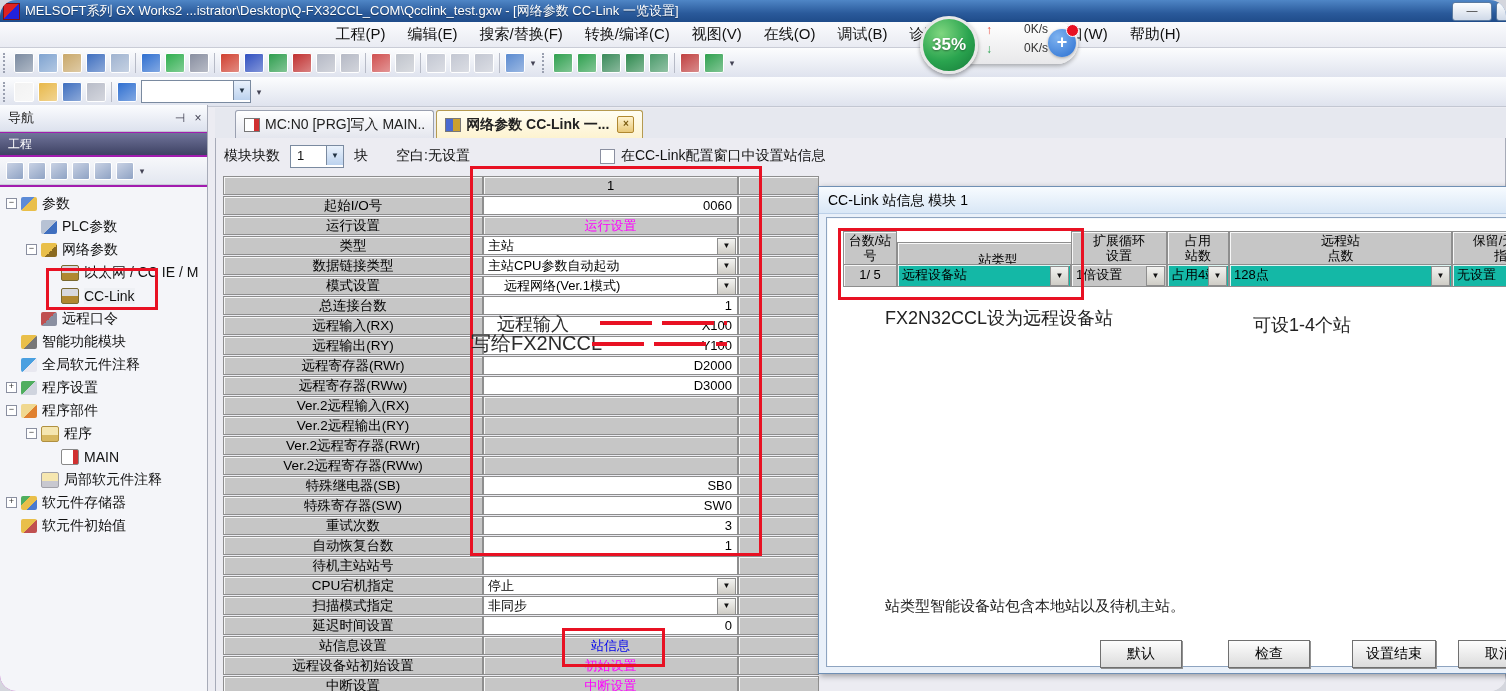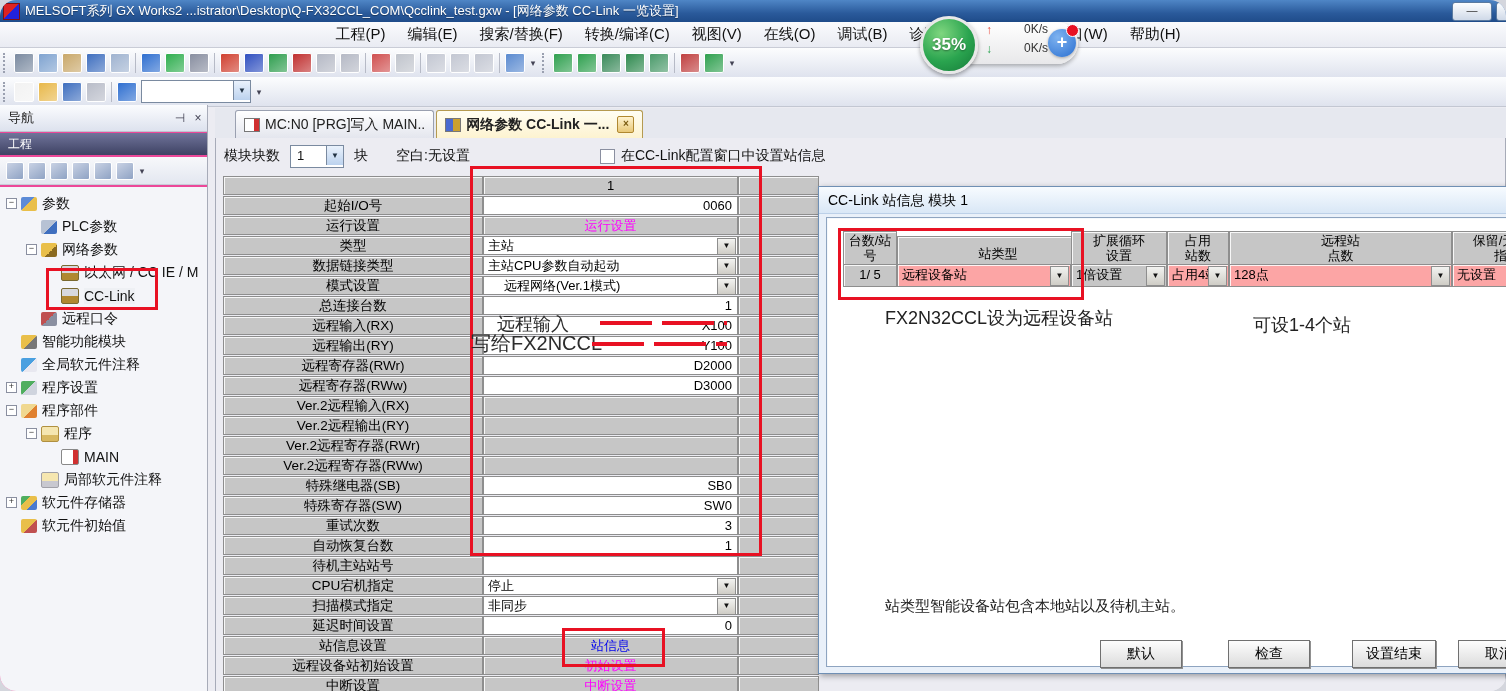--- a/index.html
+++ b/index.html
@@ -19,21 +19,21 @@
   .toolbar{left:0;width:1506px;height:29px;background:linear-gradient(#fcfdfe,#dfe3ee);display:flex;align-items:center;}
   .tb1{top:48px;} .tb2{top:77px;border-bottom:1px solid #c3c7d2;}
   .grip{width:4px;height:20px;margin:0 3px;border-left:2px dotted #9aa0b0;}
   .sep{width:1px;height:20px;background:#b6bac6;margin:0 3px;}
   .ic{width:20px;height:20px;margin:1px 2px;border-radius:2px;box-sizing:border-box;display:flex;align-items:center;justify-content:center;font-size:12px;color:#fff;}
   .chev{width:12px;height:20px;font-size:9px;color:#445;display:flex;align-items:center;justify-content:center;}
   
   .combo{width:108px;height:21px;background:#fff;border:1px solid #7a8aa0;margin:0 2px;position:relative;}
   .combo .dd{position:absolute;right:0;top:0;width:16px;height:19px;background:linear-gradient(#eaf2fc,#bcd2ee);border-left:1px solid #7a8aa0;color:#234;font-size:8px;text-align:center;line-height:19px;}
   
-  .nav{left:0;top:105px;width:207px;height:586px;background:#ec4899;border-right:1px solid #a7abb8;}
+  .nav{left:0;top:105px;width:207px;height:586px;background:#a21caf;border-right:1px solid #a7abb8;}
   .nav-head{position:absolute;left:0;top:0;width:100%;height:26px;background:linear-gradient(#fbfcfe,#dde2ee);border-bottom:1px solid #c0c4d0;display:flex;align-items:center;font-size:13px;color:#222;}
   .nav-head .t{flex:1;padding-left:8px;}
   .nav-head .b{width:18px;text-align:center;color:#445;font-size:12px;}
   .nav-sec{position:absolute;left:0;top:28px;width:100%;height:22px;background:linear-gradient(#70749a,#3e4263);color:#fff;font-size:12px;line-height:22px;padding-left:8px;box-sizing:border-box;}
   .nav-tools{position:absolute;left:0;top:52px;width:100%;height:28px;background:linear-gradient(#f7f8fb,#e3e7f0);border-bottom:1px solid #c8ccd8;display:flex;align-items:center;padding-left:4px;box-sizing:border-box;}
   .nav-tree{position:absolute;left:0;top:82px;width:100%;bottom:0;background:#f4f5f9;}
   .tree-item{position:absolute;height:21px;display:flex;align-items:center;font-size:14px;color:#111;white-space:nowrap;}
   .tree-exp{width:9px;height:9px;border:1px solid #8a8fa0;background:#fff;font-size:9px;line-height:7px;text-align:center;color:#333;margin-right:4px;flex:0 0 auto;}
   .tree-ico{width:16px;height:14px;margin-right:5px;border-radius:2px;flex:0 0 auto;}
   .i-param{background:linear-gradient(135deg,#5b8ad6 45%,#e9bf4a 45%);}
@@ -75,21 +75,21 @@
   .v-center{text-align:center;}
   .magenta{color:#ff00ff;}
   .bluelink{color:#0000ee;}
   .ddbtn{position:absolute;right:1px;top:1px;width:17px;height:15px;background:linear-gradient(#f2f2f0,#cfcdc6);border:1px solid #8e8e8e;font-size:8px;color:#111;text-align:center;line-height:14px;}
   
   .dialog{left:818px;top:186px;width:700px;height:486px;background:#e9f0f9;border:1px solid #6f8fb4;box-shadow:2px 2px 6px rgba(0,0,0,.35);}
   .dlg-title{position:absolute;left:0;top:0;width:100%;height:27px;background:linear-gradient(#f7fbff,#d9e7f6);border-bottom:1px solid #bcd0e8;font-size:14px;color:#000;line-height:26px;padding-left:9px;box-sizing:border-box;}
   .dlg-body{position:absolute;left:7px;top:30px;width:686px;height:448px;background:#fff;border:1px solid #8ea4c0;box-shadow:inset 1px 1px 0 #f4f8fc;}
   .dcell{position:absolute;box-sizing:border-box;border:1px solid #8e8e8e;box-shadow:inset 1px 1px 0 rgba(255,255,255,.85);font-size:13px;overflow:hidden;}
   .dhead{background:#c6c6c6;display:flex;align-items:center;justify-content:center;text-align:center;line-height:15px;white-space:pre-line;}
-  .dval{background:#fca5a5;line-height:20px;white-space:nowrap;padding-left:4px;}
+  .dval{background:#14b8a6;line-height:20px;white-space:nowrap;padding-left:4px;}
   .dval.gray{background:#c6c6c6;}
   .dval .ddbtn{top:1px;height:18px;line-height:17px;}
   .dlg-note{position:absolute;font-size:18px;color:#222;white-space:nowrap;}
   .dlg-note3{position:absolute;font-size:15px;color:#222;white-space:nowrap;}
   .dlg-btn{position:absolute;height:26px;background:linear-gradient(#fdfdfd,#dcdcdc);border:1px solid #707070;box-shadow:1px 1px 0 #909090;font-size:14px;text-align:center;line-height:24px;color:#000;}
   
   .redbox{position:absolute;border:3px solid #e81123;z-index:40;pointer-events:none;}
   .redline{position:absolute;height:4px;z-index:41;background:repeating-linear-gradient(90deg,#e81123 0 52px,transparent 52px 62px);}
   .note-txt{position:absolute;z-index:41;color:#2d2d2d;white-space:nowrap;}
   
@@ -447,21 +447,21 @@
   <div class="redline" style="left:600px;top:321px;width:127px;"></div>
   <div class="redline" style="left:592px;top:342px;width:135px;"></div>
 
   <div class="abs dialog">
     <div class="dlg-title">CC-Link 站信息 模块 1</div>
     <div class="dlg-body"></div>
   </div>
   <div id="dlgtable">
       <div class="dcell dhead" style="left: 843px; top: 231px; width: 54px; height: 34px; z-index: 30;">台数/站号</div>
       <div class="dcell dval gray" style="left: 843px; top: 264px; width: 54px; height: 23px; z-index: 30; text-align: center; padding-left: 0px;">1/ 5</div>
-      <div class="dcell dhead" style="left: 897px; top: 236px; width: 202px; height: 34px; z-index: 30;">站类型</div>
+      <div class="dcell dhead" style="left: 897px; top: 242px; width: 202px; height: 34px; z-index: 30;">站类型</div>
       <div class="dcell dval" style="left: 897px; top: 264px; width: 174px; height: 23px; z-index: 30;">远程设备站<span class="ddbtn">▼</span></div>
       <div class="dcell dhead" style="left: 1071px; top: 231px; width: 96px; height: 34px; z-index: 30;">扩展循环
 设置</div>
       <div class="dcell dval gray" style="left: 1071px; top: 264px; width: 96px; height: 23px; z-index: 30;">1倍设置<span class="ddbtn">▼</span></div>
       <div class="dcell dhead" style="left: 1167px; top: 231px; width: 62px; height: 34px; z-index: 30;">占用
 站数</div>
       <div class="dcell dval" style="left: 1167px; top: 264px; width: 62px; height: 23px; z-index: 30;">占用4站<span class="ddbtn">▼</span></div>
       <div class="dcell dhead" style="left: 1229px; top: 231px; width: 223px; height: 34px; z-index: 30;">远程站
 点数</div>
       <div class="dcell dval" style="left: 1229px; top: 264px; width: 223px; height: 23px; z-index: 30;">128点<span class="ddbtn">▼</span></div>

